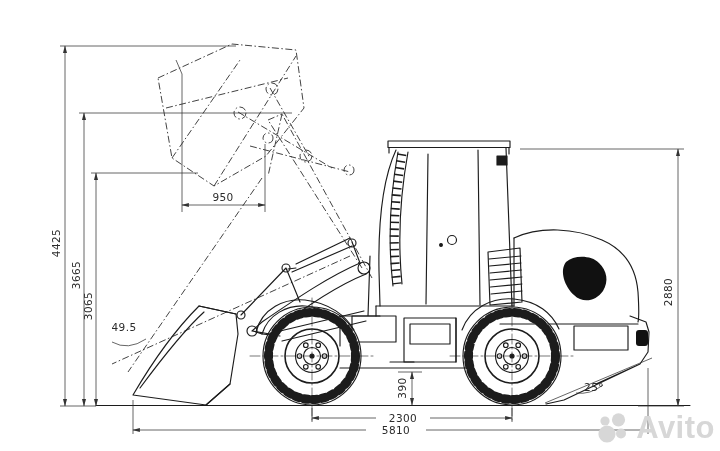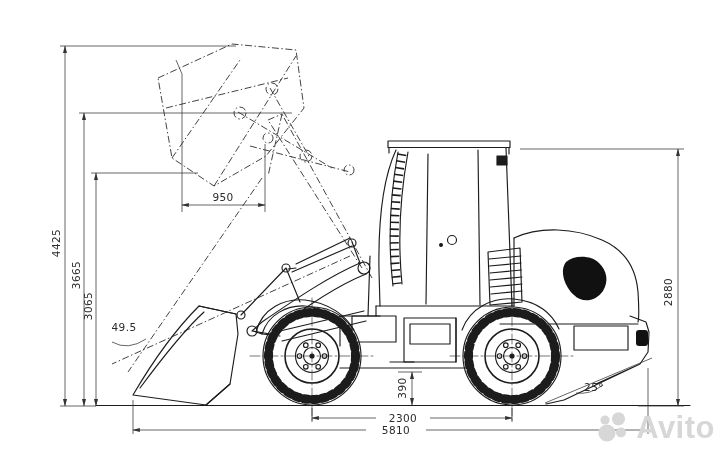--- a/index.html
+++ b/index.html
@@ -1,21 +1,21 @@
 <!DOCTYPE html>
 <html><head>
 <meta charset="utf-8">
 <style>
   html,body{margin:0;padding:0;background:#ffffff;}
   body{width:720px;height:451px;position:relative;overflow:hidden;
        font-family:"Liberation Sans",sans-serif;}
   #stage{position:absolute;left:0;top:16px;width:720px;height:451px;}
   svg text{font-family:"DejaVu Sans","Liberation Sans",sans-serif;
            font-size:10.5px;fill:#2b2b2b;letter-spacing:.4px;}
-  .wm{position:absolute;right:5px;bottom:8px;display:flex;
+  .wm{position:absolute;right:5px;bottom:8px;display:flex;align-items:center;
       gap:7px;color:#d7d7d7;font-weight:bold;font-size:31px;
       letter-spacing:.5px;user-select:none;}
   .wm .txt{line-height:1;}
 </style>
 </head>
 <body>
 
 <div id="stage">
 <svg width="720" height="451" viewBox="0 0 720 451">
   <defs>

